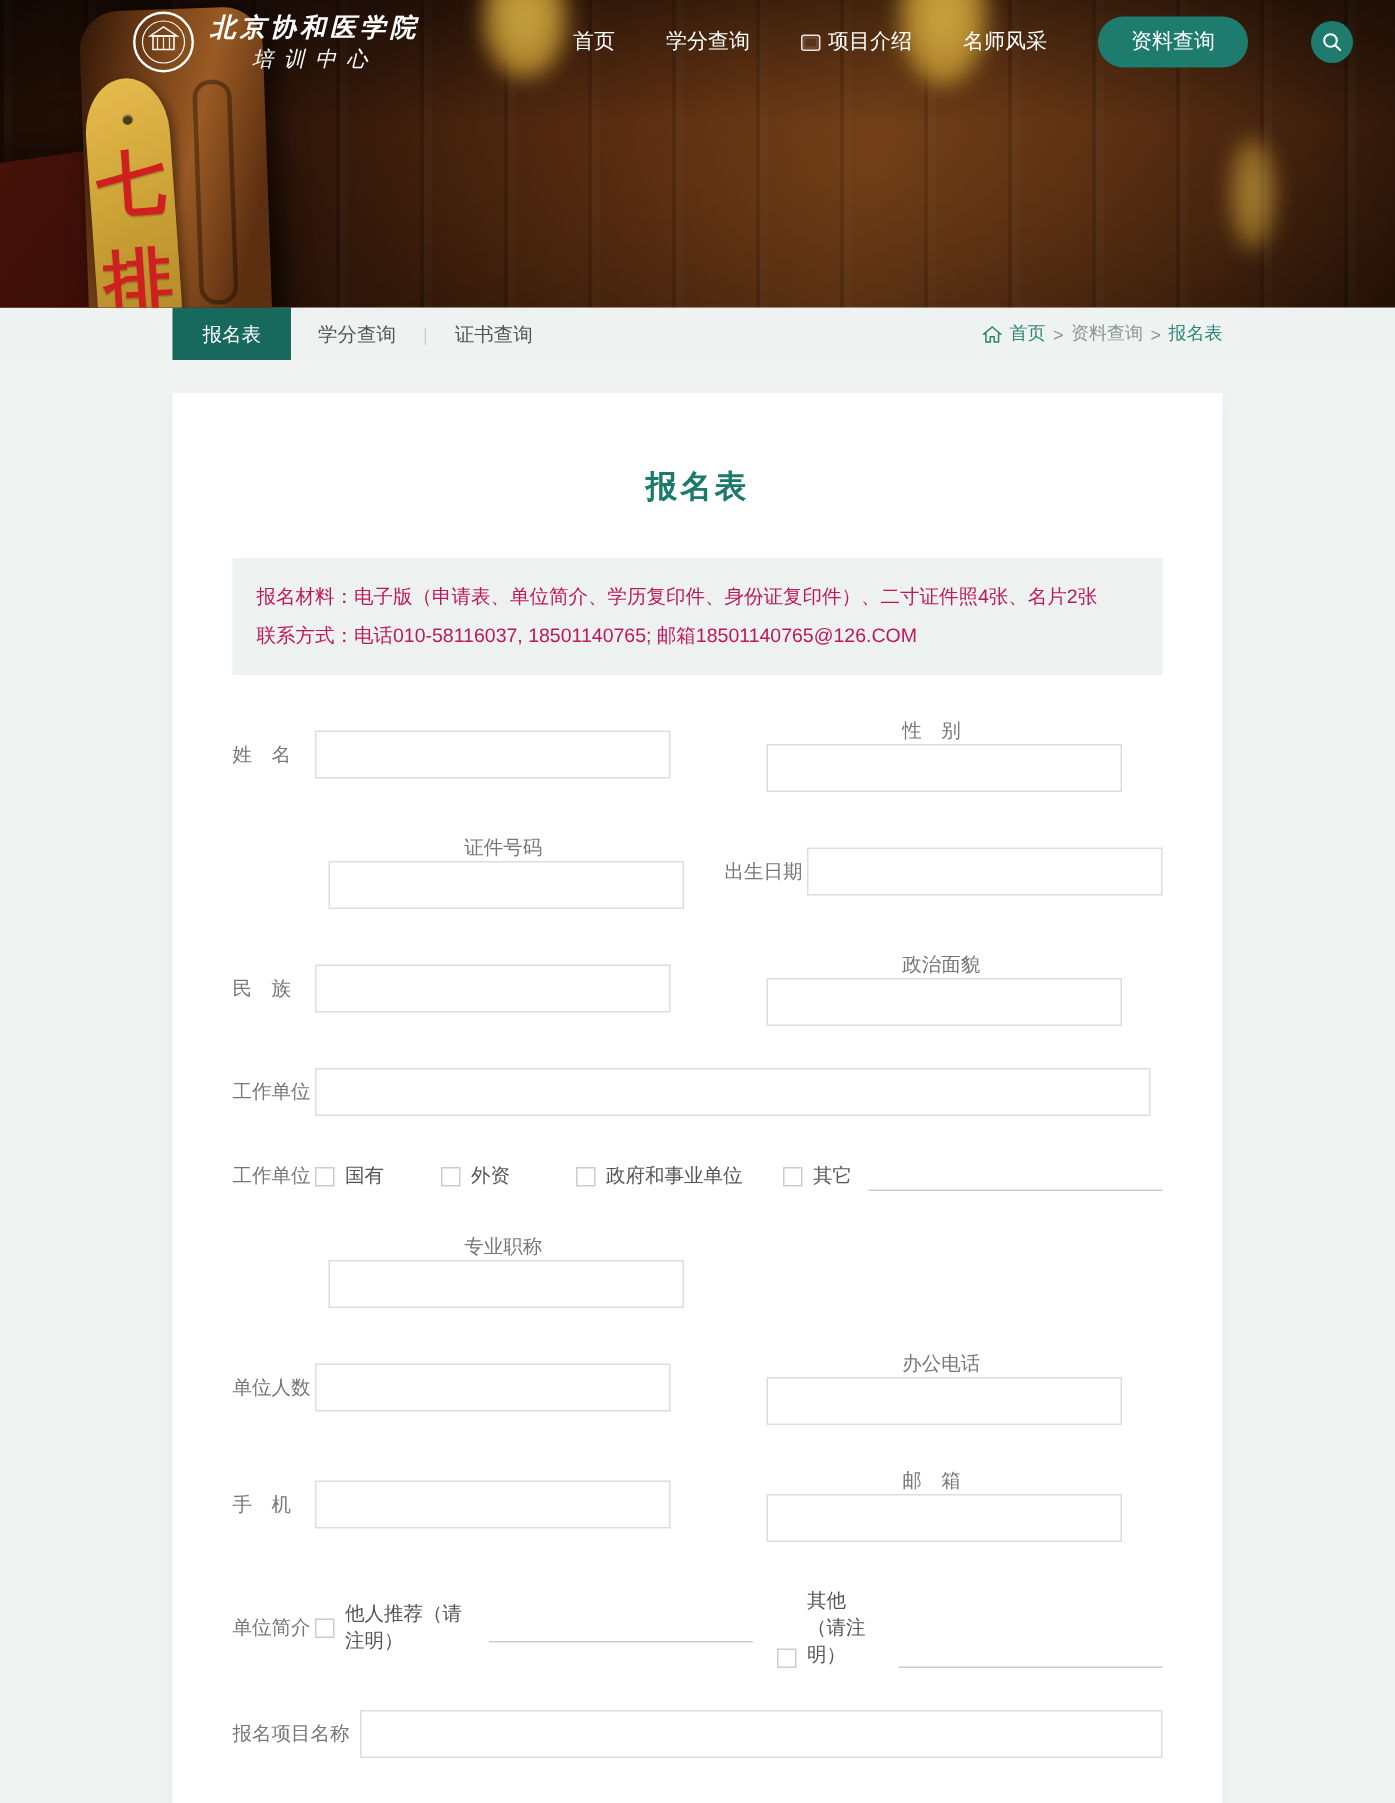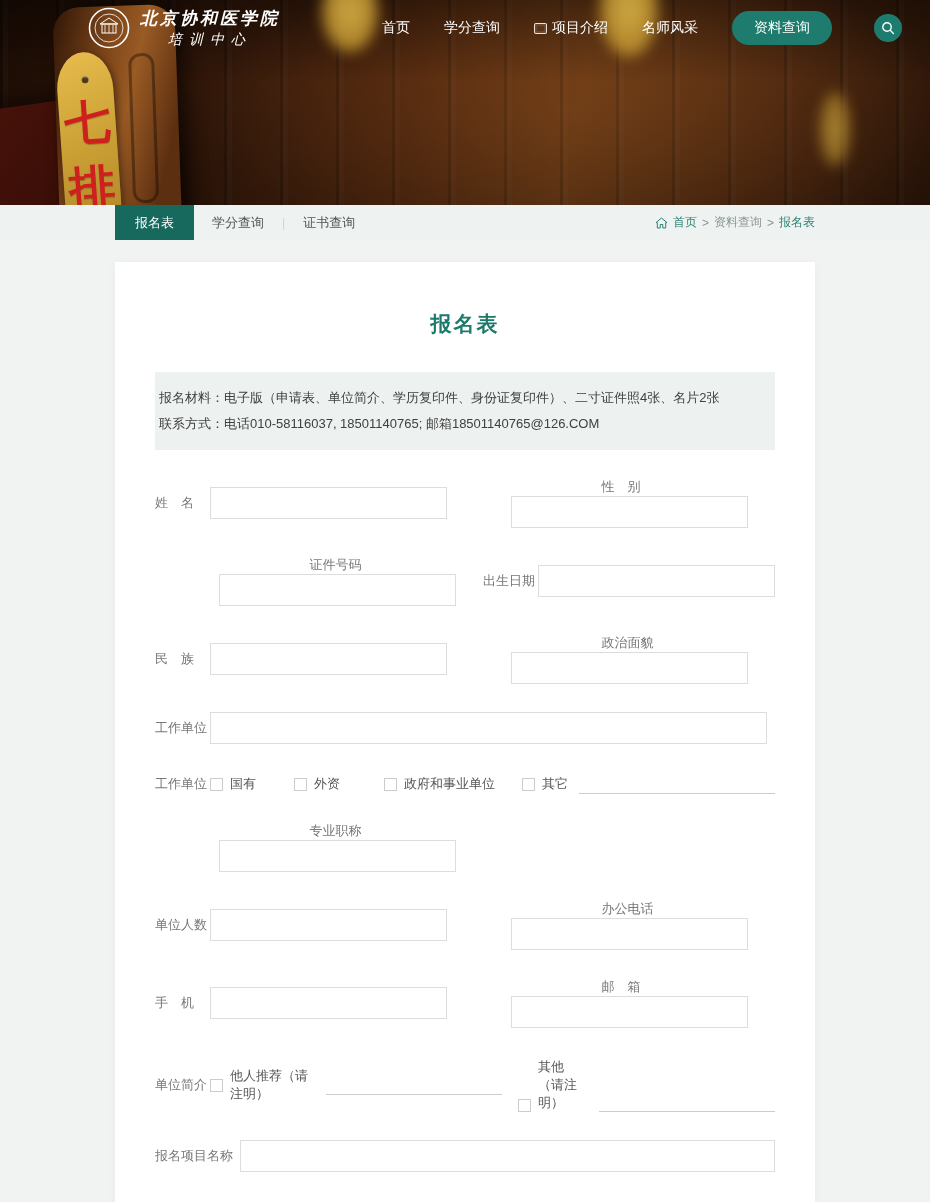--- a/index.html
+++ b/index.html
@@ -51,21 +51,21 @@
   .tab.active { background:#17695d; color:#fff; padding:0 20px; }
   .tab-sep { color:#c9d4d1; align-self:center; font-size:12px; }
   .crumbs { margin-left:auto; display:flex; align-items:center; gap:5px; font-size:12px; color:#8a9692; }
   .crumbs .teal { color:#2e8376; cursor:pointer; }
   .crumbs .gray { color:#8a9692; cursor:pointer; }
 
   
   .main { background:#f0f3f2; padding:22px 0 32px; }
   .card { width:700px; margin:0 auto; background:#fff; box-shadow:0 2px 10px rgba(0,0,0,.04); padding:48px 40px 48px; }
   .form-title { text-align:center; color:#1b7a6a; font-size:21px; letter-spacing:2px; margin-bottom:34px; }
-  .notice { background:#edf1ef; padding:13px 4px; font-size:13px; color:#404040; line-height:2.0; margin-bottom:10px; }
+  .notice { background:#edf1ef; padding:13px 16px; font-size:13px; color:#be185d; line-height:2.0; margin-bottom:10px; }
 
   .row { display:flex; margin-top:28px;align-items:center; }
   .col { display:flex; align-items:center; width:292px; }
   .col.right { margin-left:36px;flex-direction:column; }
   .f-label { width:55px; font-size:13px; color:#777; flex-shrink:0; white-space:nowrap; }
   .f-input { width:237px; height:32px; border:1px solid #ddd; background:#fff; outline:none; padding:0 8px; font-size:13px; }
   .f-input.full { width:557px; }
   .row-full { display:flex; align-items:center; margin-top:28px; }
 
   .cb-row { display:flex; align-items:center; margin-top:30px; }

